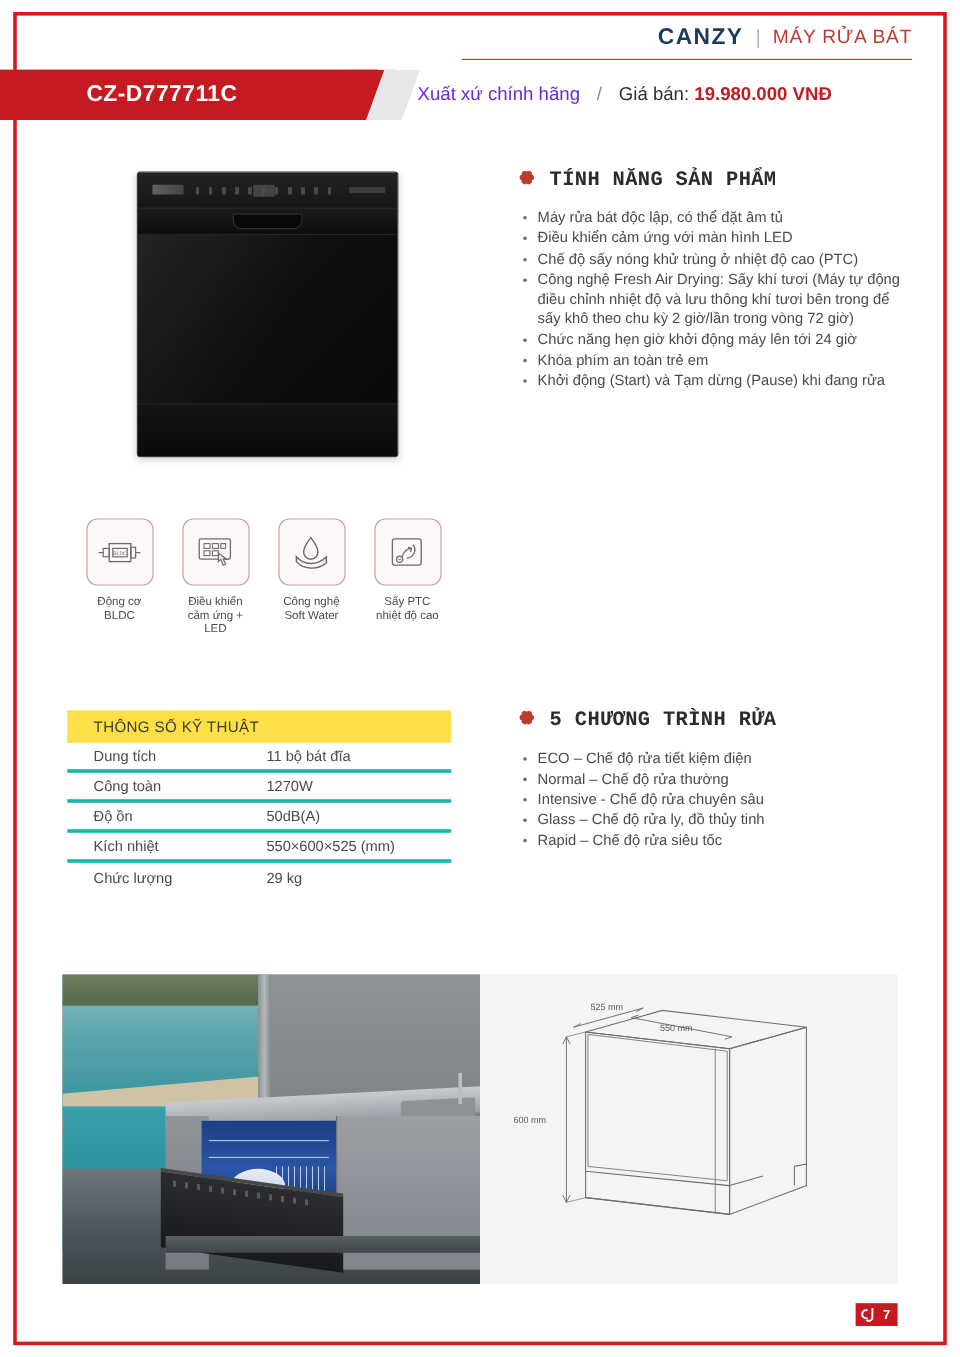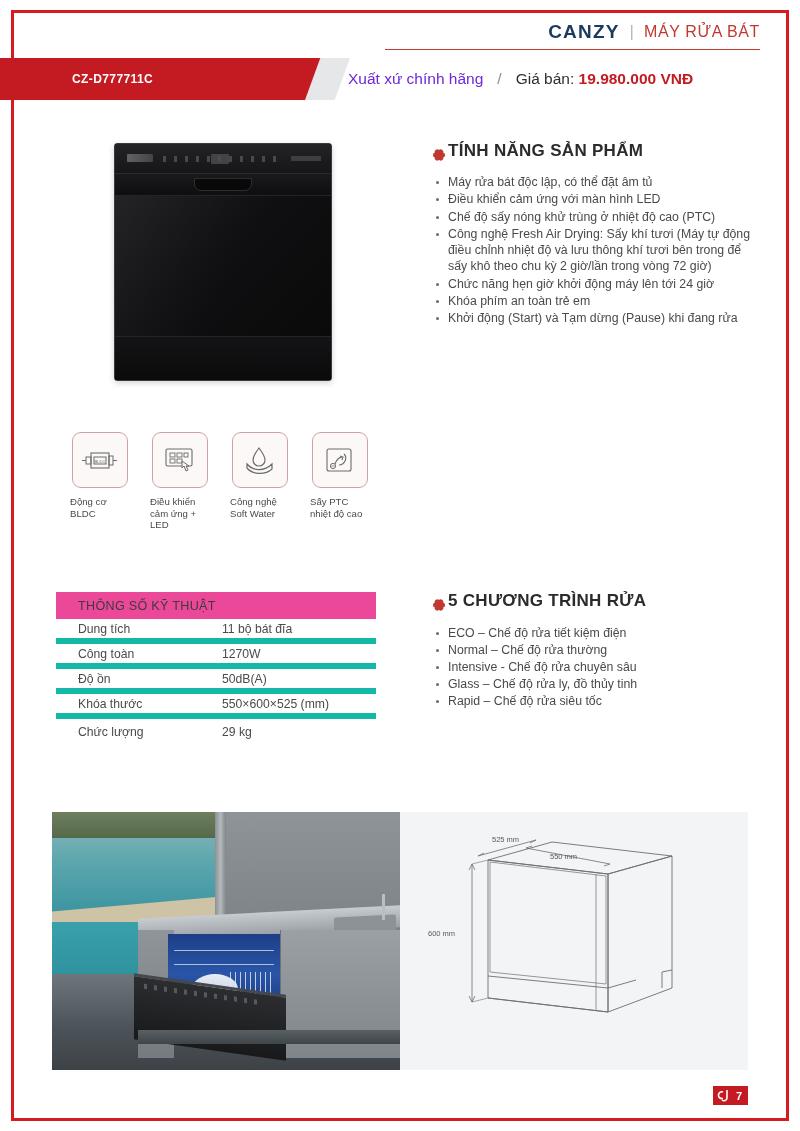--- a/index.html
+++ b/index.html
@@ -62,21 +62,21 @@
   }
   .tb-gray-slant {
     position: absolute; left: 305px; top: 0;
     width: 45px; height: 42px;
     background: #e6e7e8;
     clip-path: polygon(34% 0, 100% 0, 66% 100%, 0 100%);
   }
   .tb-model {
     position: absolute; left: 72px; top: 0; height: 42px;
     display: flex; align-items: center;
-    color: #ffffff; font-size: 12px; font-weight: bold; letter-spacing: 0.4px;
+    color: #ffffff; font-size: 19px; font-weight: bold; letter-spacing: 0.4px;
   }
   .tb-right {
     position: absolute; left: 348px; top: 0; height: 42px;
     display: flex; align-items: center; gap: 14px;
     font-size: 15.5px; color: #2b2b2b;
   }
   .tb-origin { color: #6d28d9; }
   .tb-slash { color: #8c8c8c; font-weight: 300; }
   .tb-price-label { color: #2f2f2f; }
   .tb-price-value { color: #c31b21; font-weight: bold; }
@@ -143,21 +143,21 @@
     background: linear-gradient(120deg, rgba(255,255,255,0.05) 0%, rgba(255,255,255,0) 55%);
   }
   .dw-plinth {
     position: absolute; left: 0; bottom: 0; width: 100%; height: 44px;
     background: linear-gradient(180deg,#141416 0%, #0a0a0b 100%);
     border-top: 1px solid #242426;
   }
 
   
   .sec-heading {
-    display: flex; align-items: flex-end; gap: 3px;
+    display: flex; align-items: flex-start; gap: 13px; font-family: Liberation Mono, monospace;
   }
   .sec-flower {
     width: 13px; height: 13px; flex: none;
     position: relative;
   }
   .sec-flower i, .sec-flower::before, .sec-flower::after {
     content:''; position: absolute; left: 50%; top: 50%;
     width: 12px; height: 5px; background: #c0392f;
     border-radius: 3px; transform-origin: 50% 50%;
   }
@@ -181,45 +181,45 @@
   .feat-list li::before {
     content:''; position: absolute; left: 4px; top: 7px;
     width: 3px; height: 3px; border-radius: 50%; background: #6b6b6b;
   }
 
   
   .icon-row {
     position: absolute; left: 70px; top: 432px;
     width: 320px; display: flex; gap: 21px;
   }
-  .icon-cell { width: 59px; text-align: left; }
+  .icon-cell { width: 59px; text-align: center; }
   .icon-box {
     width: 56px; height: 56px; margin: 0 auto;
     border: 1px solid #cfa3a3; border-radius: 9px;
     background: #fdf8f8;
     display: flex; align-items: center; justify-content: center;
   }
   .icon-box svg { display:block; }
   .icon-label {
     margin-top: 8px;
     font-size: 9.6px; line-height: 11.6px; color: #4a4a4a;
   }
 
   
   .spec-table {
     position: absolute; left: 56px; top: 592px; width: 320px;
   }
   .spec-head {
-    background: #ec4899; height: 27px;
+    background: #fde047; height: 27px;
     display: flex; align-items: center; padding-left: 22px;
     font-size: 12.6px; color: #3b3b3b; letter-spacing: 0.3px;
   }
   .spec-row {
     height: 25px; display: flex; align-items: center;
-    border-bottom: 6px solid #14b8a6;
+    border-bottom: 3px solid #14b8a6;
     font-size: 12.2px; color: #4a4a4a;
   }
   .spec-row:last-child { border-bottom: none; }
   .spec-key { width: 166px; padding-left: 22px; }
   .spec-val { flex: 1; }
 
   
   .programs { position: absolute; left: 432px; top: 591px; width: 330px; }
   .prog-list { margin-top: 14px; list-style: none; }
   .prog-list li {
@@ -479,21 +479,21 @@
     </div>
     <div class="spec-row">
       <div class="spec-key">Công toàn</div>
       <div class="spec-val">1270W</div>
     </div>
     <div class="spec-row">
       <div class="spec-key">Độ ồn</div>
       <div class="spec-val">50dB(A)</div>
     </div>
     <div class="spec-row">
-      <div class="spec-key">Khóa thước</div>
+      <div class="spec-key">Kích nhiệt</div>
       <div class="spec-val">550×600×525 (mm)</div>
     </div>
     <div class="spec-row">
       <div class="spec-key">Chức lượng</div>
       <div class="spec-val">29 kg</div>
     </div>
   </div>
 
   <div class="programs">
     <div class="sec-heading">

